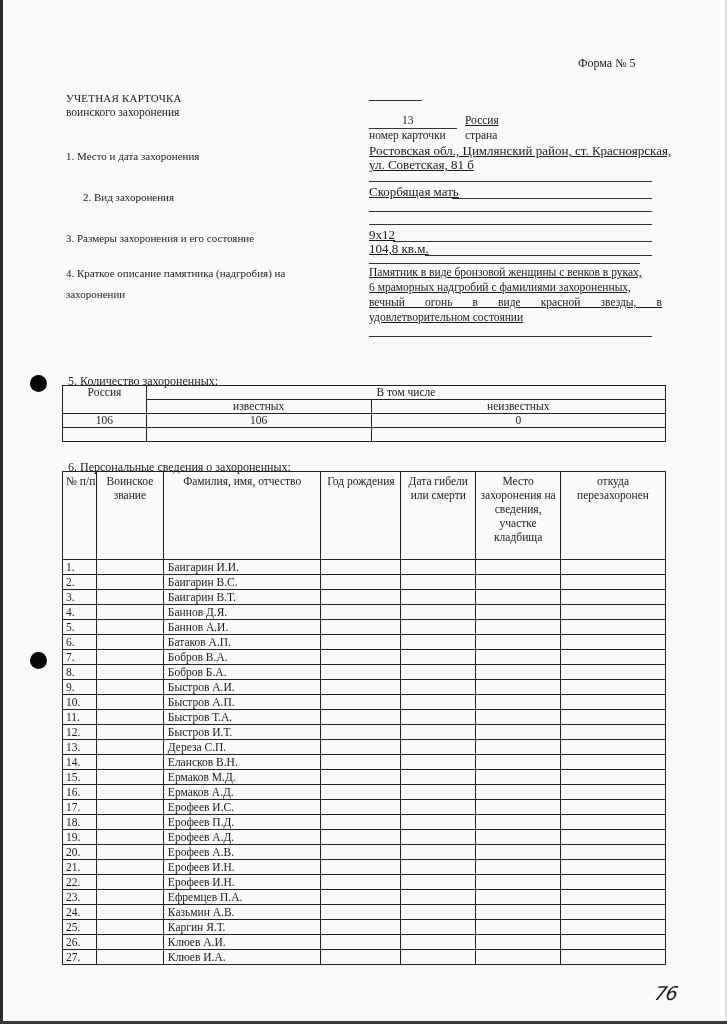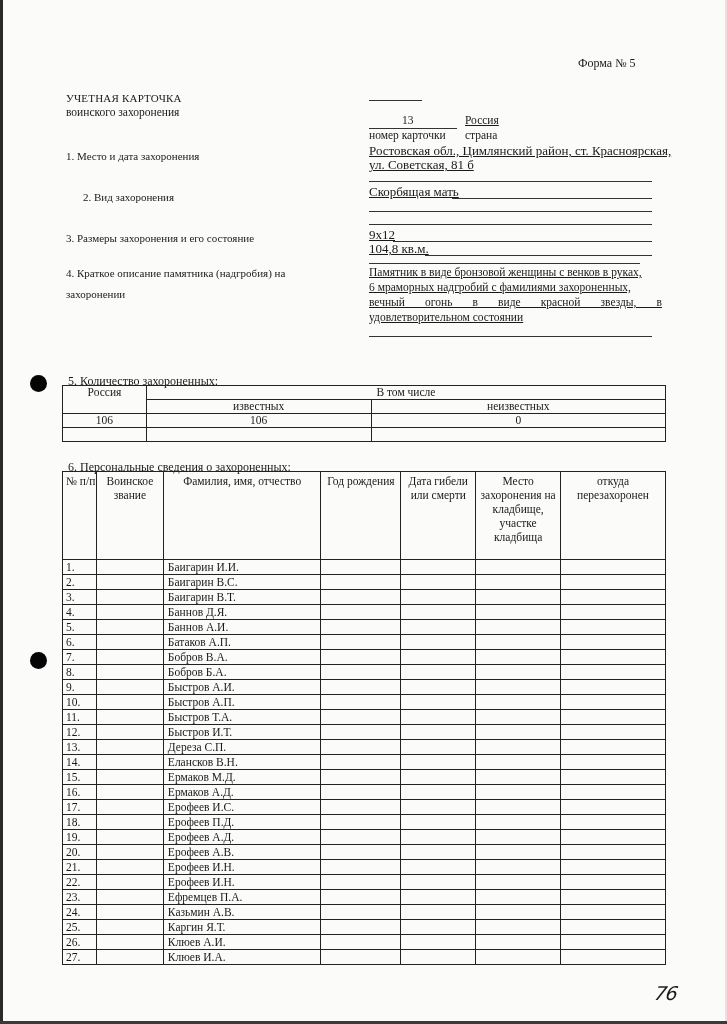--- a/index.html
+++ b/index.html
@@ -125,21 +125,21 @@
       <col style="width:85px">
       <col style="width:105px">
   </colgroup>
   <tbody>
       <tr style="height:88px;">
     <th style="text-align:left; padding-left:3px;">№ п/п</th>
     <th>Воинское звание</th>
     <th>Фамилия, имя, отчество</th>
     <th>Год рождения</th>
     <th>Дата гибели или смерти</th>
-    <th>Место захоронения на кладбище, участке кладбища</th>
+    <th>Место захоронения на сведения, участке кладбища</th>
     <th>откуда перезахоронен</th>
   </tr>
   </tbody>
     <tbody id="person-rows">
       <tr>
         <td class="num">1.</td>
         <td></td>
         <td class="nm">Баигарин И.И.</td>
         <td></td>
         <td></td>

